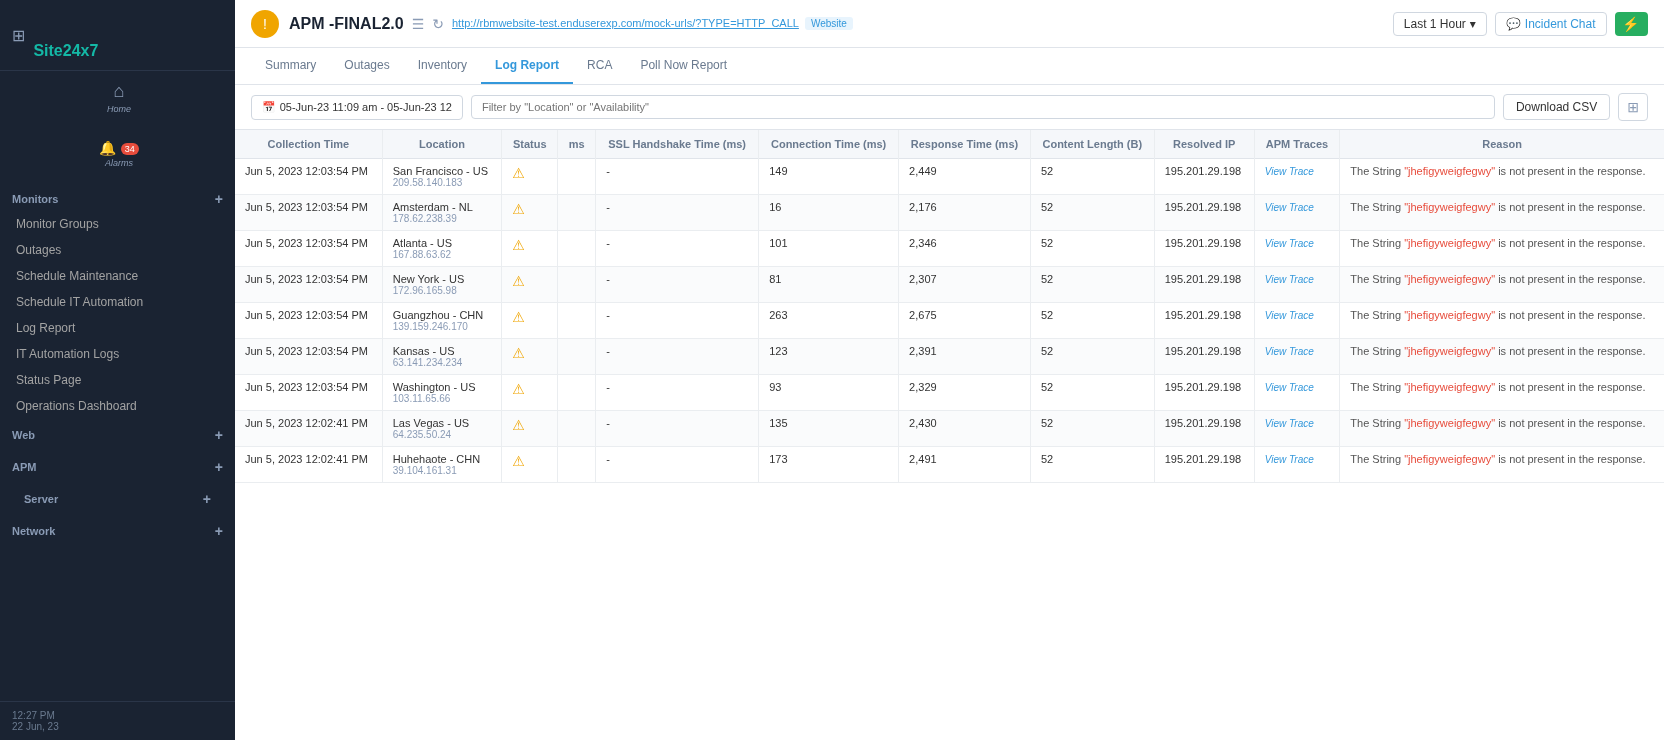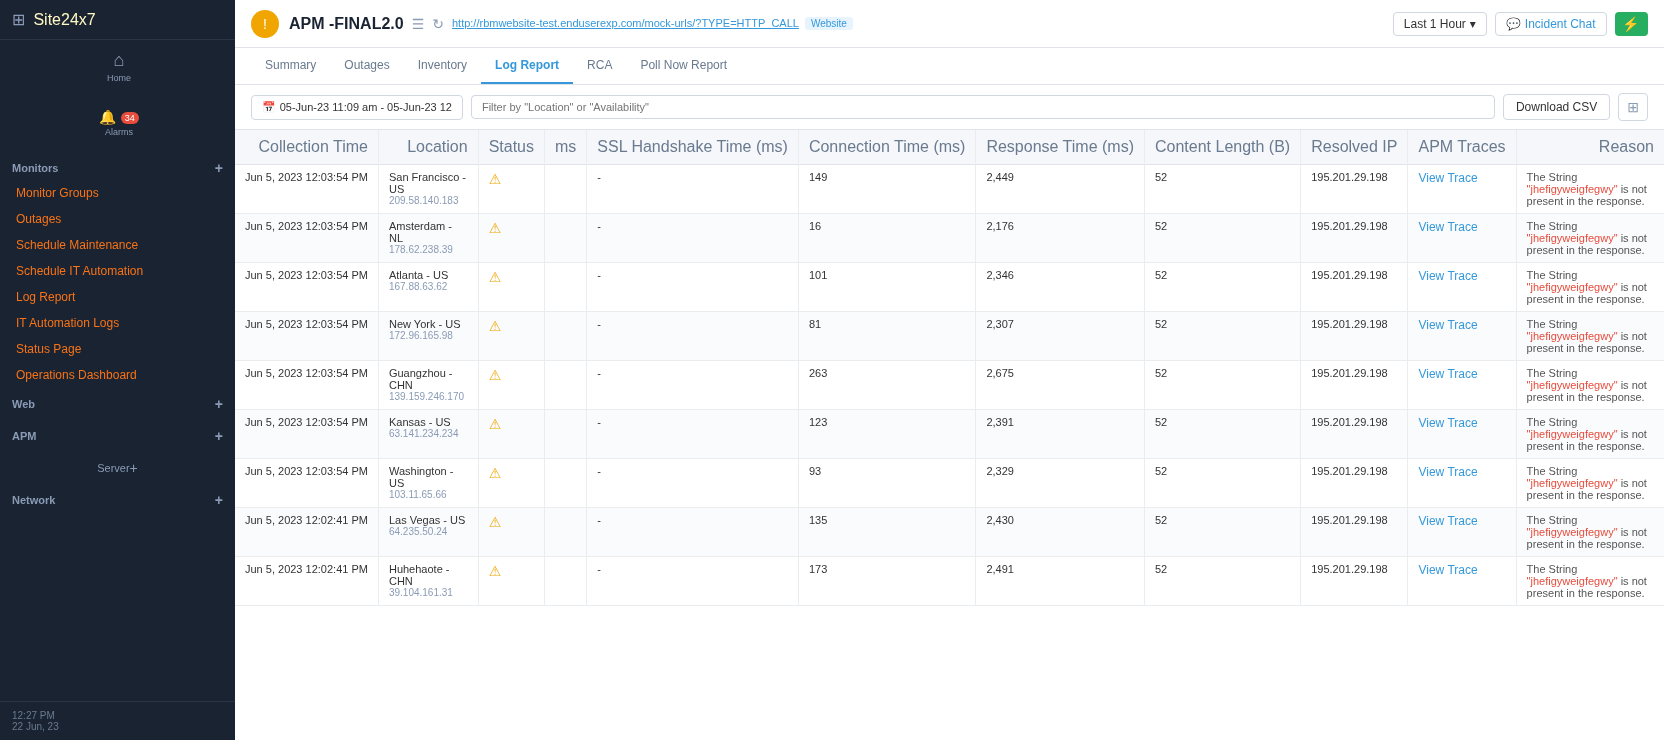--- a/index.html
+++ b/index.html
@@ -1,31 +1,31 @@
 <!DOCTYPE html>
 <html><head>
   <meta charset="utf-8">
   <style>
     * { box-sizing: border-box; margin: 0; padding: 0; }
     body { font-family: -apple-system, BlinkMacSystemFont, 'Segoe UI', Arial, sans-serif; font-size: 12px; background: #f0f2f5; display: flex; height: 740px; overflow: hidden; }
 
     
     .sidebar { width: 235px; min-width: 235px; background: #1a2332; color: #cdd5e0; display: flex; flex-direction: column; height: 100%; overflow-y: auto; }
     .sidebar-header { display: flex; align-items: center; padding: 10px 12px; background: #1a2332; border-bottom: 1px solid #2a3548; }
-    .sidebar-logo { color: #fef9c3; font-weight: 400; font-size: 16px; }
+    .sidebar-logo { color: #14b8a6; font-weight: 700; font-size: 16px; margin-top: 32px; }
     .sidebar-grid-icon { color: #8a9bb5; margin-right: 8px; font-size: 16px; }
 
     .nav-item { display: flex; flex-direction: column; align-items: center; padding: 8px 4px; cursor: pointer; color: #8a9bb5; font-size: 10px; min-height: 52px; justify-content: center; border-left: 3px solid transparent; }
     .nav-item .nav-icon { font-size: 18px; margin-bottom: 2px; }
-    .nav-item .nav-label { font-size: 9px; text-align: right; }
+    .nav-item .nav-label { font-size: 9px; text-align: right; font-style: italic; }
     .nav-badge { background: #e74c3c; color: white; border-radius: 10px; font-size: 9px; padding: 1px 4px; margin-left: 2px; }
 
     .sidebar-section { padding: 0; }
     .sidebar-section-header { display: flex; align-items: center; padding: 8px 12px 4px 12px; color: #8a9bb5; font-size: 11px; font-weight: 600; justify-content: space-between; cursor: pointer; }
-    .sidebar-link { display: flex; align-items: center; padding: 6px 12px 6px 16px; color: #f97316; font-size: 12px; cursor: pointer; }
+    .sidebar-link { display: flex; align-items: center; padding: 6px 12px 6px 16px; color: #a3a3a3; font-size: 12px; cursor: pointer; }
     .sidebar-plus { color: #8a9bb5; font-size: 14px; }
 
     .user-time { padding: 8px 12px; color: #6a7a8f; font-size: 10px; border-top: 1px solid #2a3548; margin-top: auto; }
 
     
     .main { flex: 1; display: flex; flex-direction: column; overflow: hidden; background: #fff; }
 
     
     .topbar { display: flex; align-items: center; padding: 8px 16px; background: #fff; border-bottom: 1px solid #e0e4ea; min-height: 48px; }
     .monitor-icon { width: 28px; height: 28px; background: #f0a500; border-radius: 50%; display: flex; align-items: center; justify-content: center; color: white; font-size: 14px; margin-right: 10px; }
@@ -47,29 +47,29 @@
     .toolbar { display: flex; align-items: center; padding: 8px 16px; background: #fff; border-bottom: 1px solid #e0e4ea; gap: 8px; }
     .date-range-btn { display: flex; align-items: center; border: 1px solid #d0d7e0; border-radius: 4px; padding: 5px 10px; font-size: 11px; color: #333; background: #fff; cursor: pointer; gap: 4px; }
     .filter-input { flex: 1; border: 1px solid #d0d7e0; border-radius: 4px; padding: 5px 10px; font-size: 11px; color: #333; background: #fff; }
     .download-csv-btn { background: #fff; border: 1px solid #d0d7e0; border-radius: 4px; padding: 5px 12px; font-size: 12px; color: #333; cursor: pointer; margin-left: auto; }
     .grid-btn { background: #fff; border: 1px solid #d0d7e0; border-radius: 4px; padding: 5px 8px; font-size: 14px; color: #8a9bb5; cursor: pointer; }
 
     
     .table-container { flex: 1; overflow-y: auto; }
     table { width: 100%; border-collapse: collapse; font-size: 11px; }
     thead tr { background: #f5f7fa; border-bottom: 1px solid #e0e4ea; }
-    thead th { padding: 8px 10px; text-align: right; color: #6a7a8f; font-weight: 400; font-size: 16px; white-space: nowrap; border-right: 1px solid #eaedf0; }
+    thead th { padding: 8px 10px; text-align: center; color: #6a7a8f; font-weight: 700; font-size: 11px; white-space: nowrap; border-right: 1px solid #eaedf0; }
     thead th:last-child { border-right: none; }
     tbody tr { border-bottom: 1px solid #eaedf0; background: #fff; }
     tbody td { padding: 6px 10px; color: #333; vertical-align: top; border-right: 1px solid #eaedf0; }
     tbody td:last-child { border-right: none; }
     .location-ip { color: #8a9bb5; font-size: 10px; }
     .status-icon { font-size: 14px; }
     .warning-icon { color: #f0a500; }
-    .view-trace-link { color: #3498db; cursor: pointer; text-decoration: none; font-size: 12px; }
+    .view-trace-link { color: #3498db; cursor: pointer; text-decoration: none; font-size: 10px; font-style: italic; }
     .reason-text { color: #555; font-size: 11px; max-width: 250px; }
     .highlight { color: #e74c3c; }
   </style>
 </head>
 <body>
 
 <div class="sidebar">
   <div class="sidebar-header">
     <span class="sidebar-grid-icon">⊞</span>
     <span class="sidebar-logo">Site24x7</span>
@@ -118,21 +118,21 @@
       </div>
 
       <div style="padding: 8px 12px; color: #8a9bb5; font-size: 11px; font-weight: 600; display:flex; justify-content:space-between; align-items:center;">
         <span>Web</span>
         <span class="sidebar-plus">+</span>
       </div>
       <div style="padding: 8px 12px; color: #8a9bb5; font-size: 11px; font-weight: 600; display:flex; justify-content:space-between; align-items:center;">
         <span>APM</span>
         <span class="sidebar-plus">+</span>
       </div>
-      <div style="padding: 8px 12px; color: #8a9bb5; font-size: 11px; font-weight: 400; display:flex; justify-content:center; align-items:center;">
+      <div style="padding: 8px 24px; color: #8a9bb5; font-size: 11px; font-weight: 700; display:flex; justify-content:space-between; align-items:center;">
         <span>Server</span>
         <span class="sidebar-plus">+</span>
       </div>
       <div style="padding: 8px 12px; color: #8a9bb5; font-size: 11px; font-weight: 600; display:flex; justify-content:space-between; align-items:center;">
         <span>Network</span>
         <span class="sidebar-plus">+</span>
       </div>
     </div>
   </div>
 

